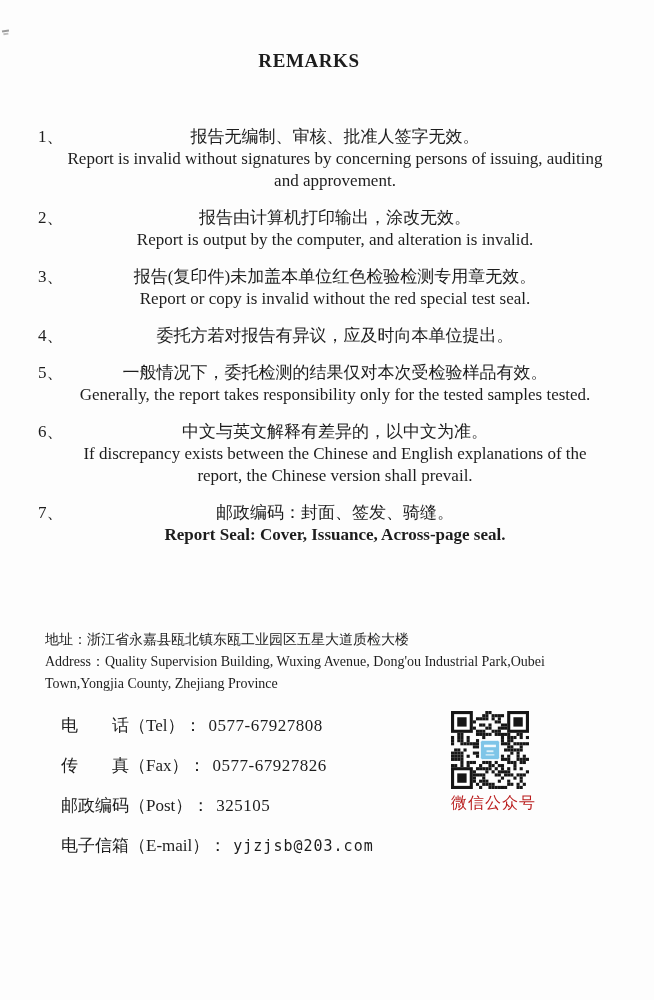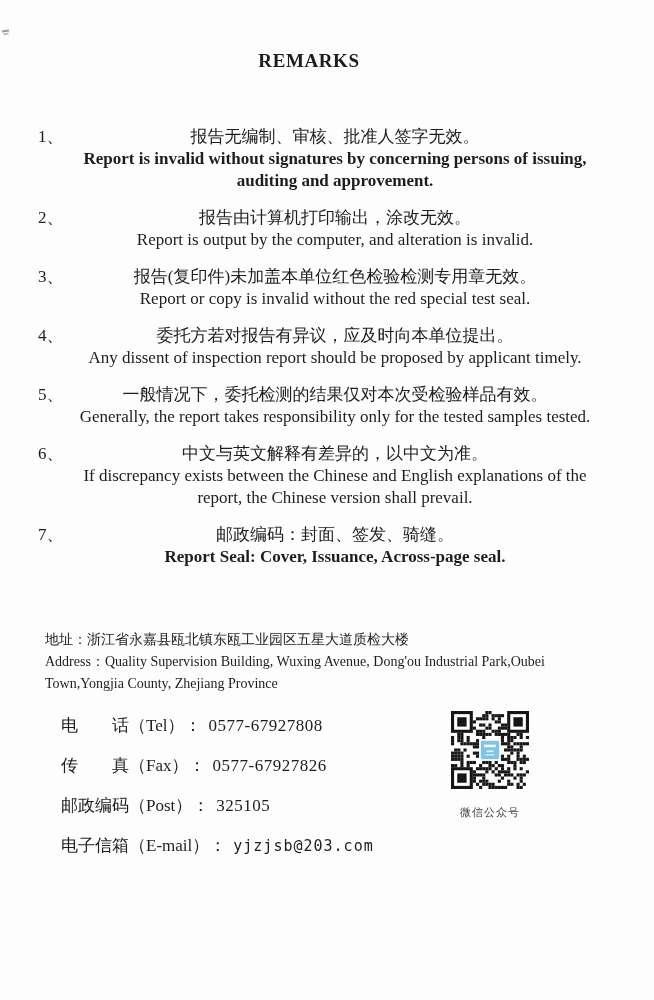--- a/index.html
+++ b/index.html
@@ -48,59 +48,58 @@
   .contact-row{height:40px;font-size:17px;line-height:22px;white-space:nowrap;}
   .contact-row .value{margin-left:7px;letter-spacing:.5px;}
   .contact-row.email .value{
     font-family:"DejaVu Sans Mono","Liberation Mono",monospace;
     font-size:15px;letter-spacing:1px;
   }
 
   .qr-block{position:absolute;left:451px;top:711px;width:78px;text-align:center;}
   .qr-svg{width:78px;height:78px;display:block;}
   .qr-caption{
-    font-size:11px;margin-top:16px;letter-spacing:1px;white-space:nowrap;color:#404040;
+    font-size:16px;margin-top:4px;letter-spacing:1px;white-space:nowrap;color:#b91c1c;
   }
 </style>
 </head>
 <body>
 
 <div class="page">
 
   <div class="artifact"></div>
 
   <h1 class="title">REMARKS</h1>
 
   <ol class="remarks">
     <li>
       <span class="num">1、</span>
       <span class="txt">
         <span class="zh" style="display: block;">报告无编制、审核、批准人签字无效。</span>
-        <span class="en" style="display: block; font-weight: bold;">Report is invalid without signatures by concerning persons of issuing, auditing and approvement.</span>
+        <span class="en" style="display: block;">Report is invalid without signatures by concerning persons of issuing, auditing and approvement.</span>
       </span>
     </li>
     <li>
       <span class="num">2、</span>
       <span class="txt">
         <span class="zh" style="display: block;">报告由计算机打印输出，涂改无效。</span>
         <span class="en" style="display: block;">Report is output by the computer, and alteration is invalid.</span>
       </span>
     </li>
     <li>
       <span class="num">3、</span>
       <span class="txt">
         <span class="zh" style="display: block;">报告(复印件)未加盖本单位红色检验检测专用章无效。</span>
         <span class="en" style="display: block;">Report or copy is invalid without the red special test seal.</span>
       </span>
     </li>
     <li>
       <span class="num">4、</span>
       <span class="txt">
         <span class="zh" style="display: block;">委托方若对报告有异议，应及时向本单位提出。</span>
-        <span class="en" style="display: block;">Any dissent of inspection report should be proposed by applicant timely.</span>
       </span>
     </li>
     <li>
       <span class="num">5、</span>
       <span class="txt">
         <span class="zh" style="display: block;">一般情况下，委托检测的结果仅对本次受检验样品有效。</span>
         <span class="en" style="display: block;">Generally, the report takes responsibility only for the tested samples tested.</span>
       </span>
     </li>
     <li>

